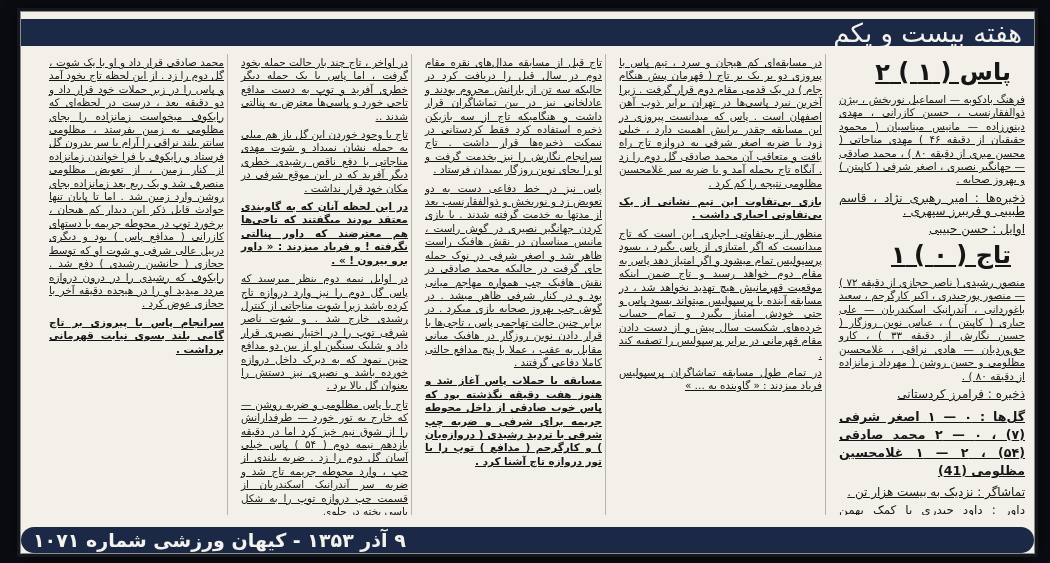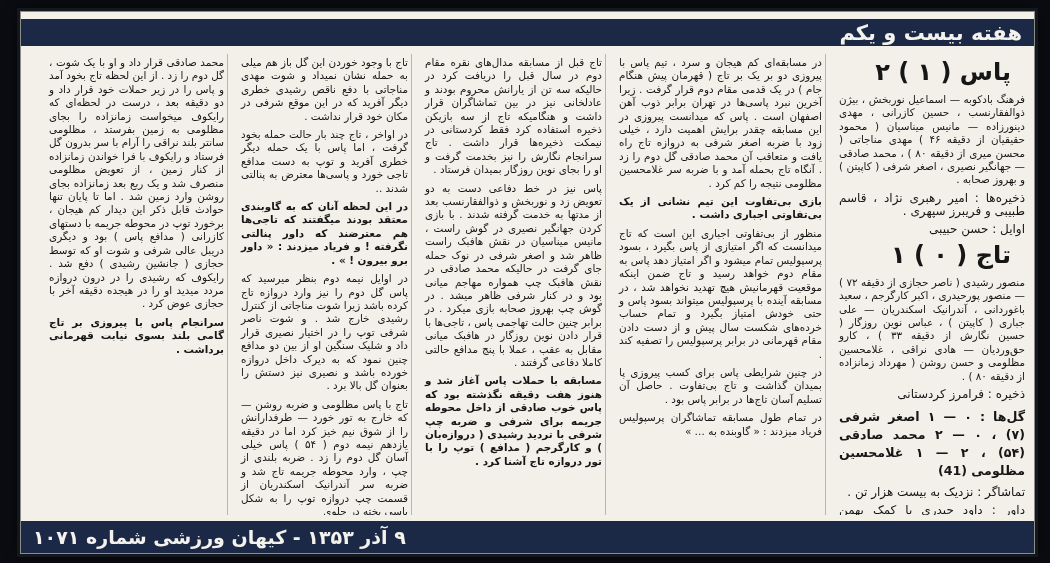--- a/index.html
+++ b/index.html
@@ -12,29 +12,29 @@
   .scan{
     position:absolute;left:20px;top:11px;width:1013px;height:541px;
     background:#f2f0e9;border:1px solid #8d8d87;
     box-shadow:0 0 0 3px #15171e, 0 0 14px rgba(0,0,0,.8);
   }
   .band{
     position:absolute;left:0;right:0;background:#1b2947;color:#f3f2ec;
     display:flex;align-items:center;direction:rtl;
   }
   .band-top{top:7px;height:27px;justify-content:flex-start;padding:0 12px;}
-  .band-top .t{font-size:21px;font-weight:bold;}
-  .band-bottom{bottom:0;height:32px;justify-content:flex-end;padding:0 12px;}
+  .band-top .t{font-size:26px;font-weight:normal;}
+  .band-bottom{bottom:0;height:26px;justify-content:flex-end;padding:0 12px;border-radius:14px;}
   .band-bottom .t{font-size:19px;font-weight:bold;letter-spacing:.5px;}
   
   .content{
     position:absolute;top:42px;bottom:38px;left:6px;right:6px;
     direction:rtl;display:flex;gap:10px;overflow:hidden;color:#161616;
   }
-  .col{box-sizing:border-box;overflow:hidden;padding:2px 3px 0 3px;}
+  .col{box-sizing:border-box;overflow:hidden;padding:2px 3px 0 3px;text-decoration:underline;}
   .col:not(:first-child){border-right:1px solid #b9b5ab;}
   .col-teams{width:192px;}
   .col-a{width:210px;}
   .col-b{width:184px;}
   .col-c{width:174px;}
   .col-d{width:182px;}
   p{margin:0 0 5px 0;font-size:10.4px;line-height:13.4px;text-align:justify;}
   p.b{font-weight:bold;}
   .h-score{
     font-size:24px;font-weight:bold;text-align:right;
@@ -65,33 +65,32 @@
       <p class="meta">ذخیره : فرامرز کردستانی</p>
       <p class="goals">گل‌ها : ۰ — ۱ اصغر شرفی (۷) ، ۰ — ۲ محمد صادقی (۵۴) ، ۲ — ۱ غلامحسین مظلومی (41)</p>
       <p class="meta">تماشاگر : نزدیک به بیست هزار تن .</p>
       <p class="meta">داور : داود حیدری با کمک بهمن بهلولی و عباس مقدس‌زاده .</p>
     </div>
 
     <div class="col col-a">
       <p>در مسابقه‌ای کم هیجان و سرد ، تیم پاس با پیروزی دو بر یک بر تاج ( قهرمان پیش هنگام جام ) در یک قدمی مقام دوم قرار گرفت . زیرا آخرین نبرد پاسی‌ها در تهران برابر ذوب آهن اصفهان است . پاس که میدانست پیروزی در این مسابقه چقدر برایش اهمیت دارد ، خیلی زود با ضربه اصغر شرفی به دروازه تاج راه یافت و متعاقب آن محمد صادقی گل دوم را زد . آنگاه تاج بحمله آمد و با ضربه سر غلامحسین مظلومی نتیجه را کم کرد .</p>
       <p class="b">بازی بی‌تفاوت این تیم نشانی از یک بی‌تفاوتی اجباری داشت .</p>
       <p>منظور از بی‌تفاوتی اجباری این است که تاج میدانست که اگر امتیازی از پاس بگیرد ، بسود پرسپولیس تمام میشود و اگر امتیاز دهد پاس به مقام دوم خواهد رسید و تاج ضمن اینکه موقعیت قهرمانیش هیچ تهدید نخواهد شد ، در مسابقه آینده با پرسپولیس میتواند بسود پاس و حتی خودش امتیاز بگیرد و تمام حساب خرده‌های شکست سال پیش و از دست دادن مقام قهرمانی در برابر پرسپولیس را تصفیه کند .</p>
-      <p>در چنین شرایطی پاس برای کسب پیروزی پا بمیدان گذاشت و تاج بی‌تفاوت . حاصل آن تسلیم آسان تاج‌ها در برابر پاس بود .</p>
       <p>در تمام طول مسابقه تماشاگران پرسپولیس فریاد میزدند : « گاوبنده به … »</p>
     </div>
 
     <div class="col col-b">
       <p>تاج قبل از مسابقه مدال‌های نقره مقام دوم در سال قبل را دریافت کرد در حالیکه سه تن از یارانش محروم بودند و عادلخانی نیز در بین تماشاگران قرار داشت و هنگامیکه تاج از سه بازیکن ذخیره استفاده کرد فقط کردستانی در نیمکت ذخیره‌ها قرار داشت . تاج سرانجام نگارش را نیز بخدمت گرفت و او را بجای نوین روزگار بمیدان فرستاد .</p>
       <p>پاس نیز در خط دفاعی دست به دو تعویض زد و نوربخش و ذوالفقارنسب بعد از مدتها به خدمت گرفته شدند . با بازی کردن جهانگیر نصیری در گوش راست ، مانیس میناسیان در نقش هافبک راست ظاهر شد و اصغر شرفی در نوک حمله جای گرفت در حالیکه محمد صادقی در نقش هافبک چپ همواره مهاجم میانی بود و در کنار شرفی ظاهر میشد . در گوش چپ بهروز صحابه بازی میکرد . در برابر چنین حالت تهاجمی پاس ، تاجی‌ها با قرار دادن نوین روزگار در هافبک میانی مقابل به عقب ، عملا با پنج مدافع حالتی کاملا دفاعی گرفتند .</p>
       <p class="b">مسابقه با حملات پاس آغاز شد و هنوز هفت دقیقه نگذشته بود که پاس خوب صادقی از داخل محوطه جریمه برای شرفی و ضربه چپ شرفی با تردید رشیدی ( دروازه‌بان ) و کارگرجم ( مدافع ) توپ را با تور دروازه تاج آشنا کرد .</p>
     </div>
 
     <div class="col col-c">
+      <p>در اواخر ، تاج چند بار حالت حمله بخود گرفت ، اما پاس با یک حمله دیگر خطری آفرید و توپ به دست مدافع تاجی خورد و پاسی‌ها معترض به پنالتی شدند ..</p>
       <p>تاج با وجود خوردن این گل باز هم میلی به حمله نشان نمیداد و شوت مهدی مناجاتی با دفع ناقص رشیدی خطری دیگر آفرید که در این موقع شرفی در مکان خود قرار نداشت .</p>
-      <p>در اواخر ، تاج چند بار حالت حمله بخود گرفت ، اما پاس با یک حمله دیگر خطری آفرید و توپ به دست مدافع تاجی خورد و پاسی‌ها معترض به پنالتی شدند ..</p>
       <p class="b">در این لحظه آنان که به گاوبندی معتقد بودند میگفتند که تاجی‌ها هم معترضند که داور پنالتی نگرفته ! و فریاد میزدند : « داور برو بیرون ! » .</p>
       <p>در اوایل نیمه دوم بنظر میرسید که پاس گل دوم را نیز وارد دروازه تاج کرده باشد زیرا شوت مناجاتی از کنترل رشیدی خارج شد . و شوت ناصر شرفی توپ را در اختیار نصیری قرار داد و شلیک سنگین او از بین دو مدافع چنین نمود که به دیرک داخل دروازه خورده باشد و نصیری نیز دستش را بعنوان گل بالا برد .</p>
       <p>تاج با پاس مظلومی و ضربه روشن — که خارج به تور خورد — طرفدارانش را از شوق نیم خیز کرد اما در دقیقه یازدهم نیمه دوم ( ۵۴ ) پاس خیلی آسان گل دوم را زد . ضربه بلندی از چپ ، وارد محوطه جریمه تاج شد و ضربه سر آندرانیک اسکندریان از قسمت چپ دروازه توپ را به شکل پاسی پخته در جلوی</p>
     </div>
 
     <div class="col col-d">
       <p>محمد صادقی قرار داد و او با یک شوت ، گل دوم را زد . از این لحظه تاج بخود آمد و پاس را در زیر حملات خود قرار داد و دو دقیقه بعد ، درست در لحظه‌ای که رایکوف میخواست زمانزاده را بجای مظلومی به زمین بفرستد ، مظلومی سانتر بلند نراقی را آرام با سر بدرون گل فرستاد و رایکوف با فرا خواندن زمانزاده از کنار زمین ، از تعویض مظلومی منصرف شد و یک ربع بعد زمانزاده بجای روشن وارد زمین شد . اما تا پایان تنها حوادث قابل ذکر این دیدار کم هیجان ، برخورد توپ در محوطه جریمه با دستهای کازرانی ( مدافع پاس ) بود و دیگری دریبل عالی شرفی و شوت او که توسط حجازی ( جانشین رشیدی ) دفع شد . رایکوف که رشیدی را در درون دروازه مردد میدید او را در هیجده دقیقه آخر با حجازی عوض کرد .</p>
       <p class="b">سرانجام پاس با پیروزی بر تاج گامی بلند بسوی نیابت قهرمانی برداشت .</p>
     </div>
 

